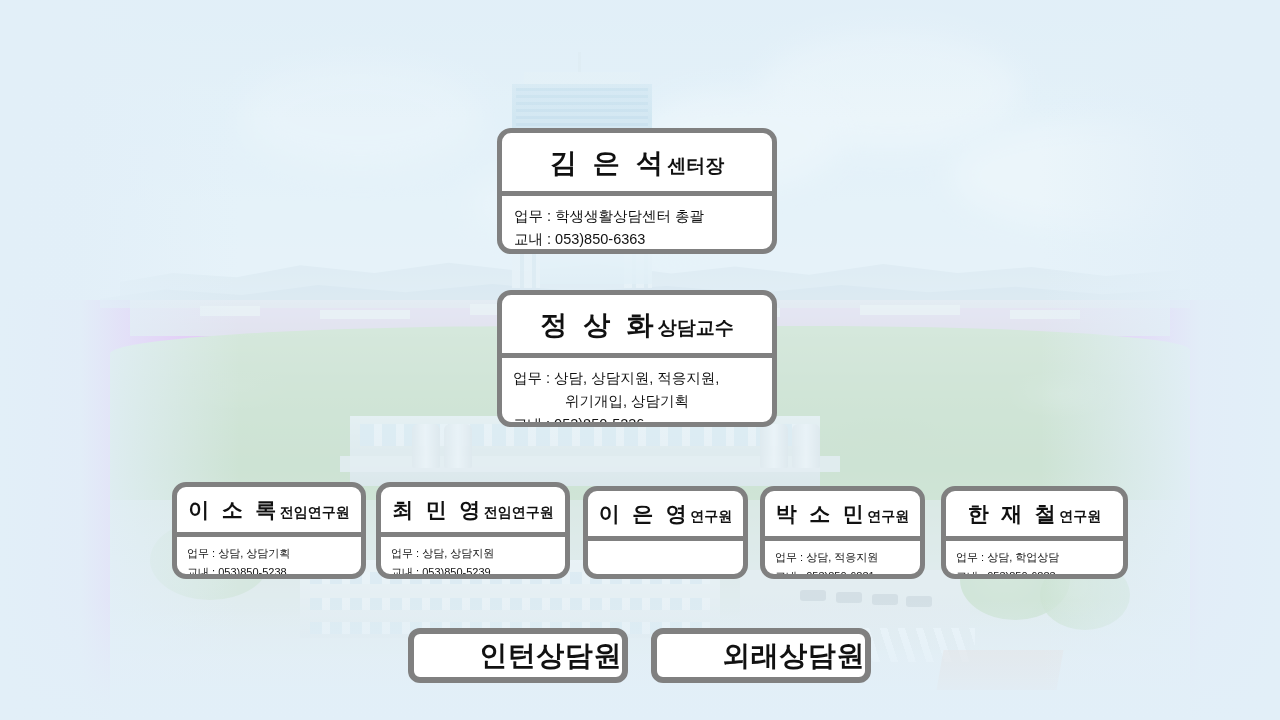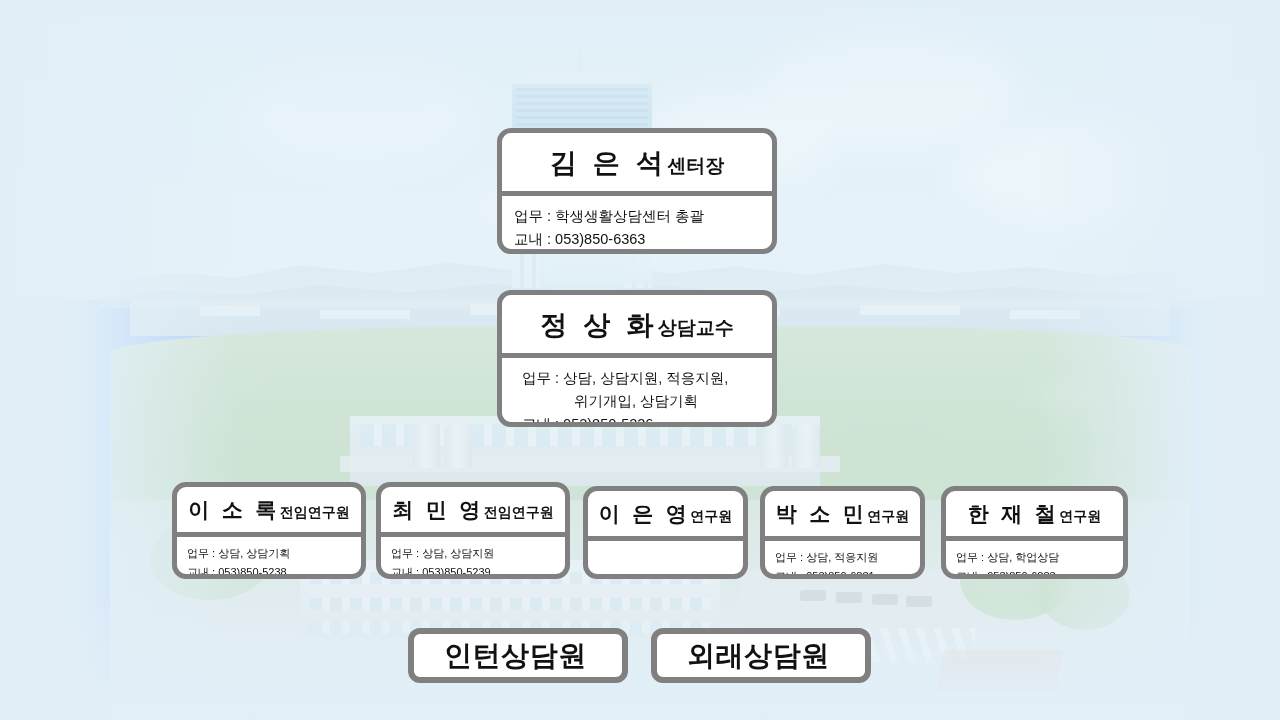--- a/index.html
+++ b/index.html
@@ -5,21 +5,21 @@
   html, body {
     margin: 0;
     padding: 0;
     background: #ffffff;
   }
   #stage {
     position: relative;
     width: 1280px;
     height: 720px;
     overflow: hidden;
-    background: #3b82f6;
+    background: #d946ef;
     font-family: "Liberation Sans", "DejaVu Sans", sans-serif;
   }
 
   
   #photo {
     position: absolute;
     inset: 0;
     overflow: hidden;
   }
   .ph {
@@ -238,24 +238,23 @@
   .node.md .name-row { padding: 9px 0 8px; }
   .node.md .nm  { font-size: 21px; }
   .node.md .ttl { font-size: 14px; }
   .node.md .body { padding: 7px 6px 8px 10px; }
   .node.md .body .line { font-size: 11px; line-height: 1.72; }
 
   
   .node.sm {
     display: flex;
     align-items: center;
-    justify-content: flex-start;
+    justify-content: flex-end;
     border-width: 6px;
     border-radius: 12px;
-    padding-left: 30px;
   }
   .node.sm .plain {
     font-size: 28px;
     font-weight: 700;
     color: #111111;
     letter-spacing: .02em;
   }
 </style>
 </head>
 <body>
@@ -332,21 +331,21 @@
         <div class="line">업무 : 학생생활상담센터 총괄</div>
         <div class="line">교내 : 053)850-6363</div>
       </div>
     </div>
 
     <div class="node lg" style="left:497px;top:290px;height:137px;">
       <div class="name-row">
         <span class="nm">정 상 화</span><span class="ttl">상담교수</span>
       </div>
       <div class="divider"></div>
-      <div class="body" style="padding-left:20px;">
+      <div class="body" style="padding-left:11px;">
         <div class="line">업무 : 상담, 상담지원, 적응지원,</div>
         <div class="line" style="padding-left:52px;">위기개입, 상담기획</div>
         <div class="line">교내 : 053)850-5236</div>
       </div>
     </div>
 
     <div class="node md" style="left:172px;top:482px;width:194px;height:97px;">
       <div class="name-row">
         <span class="nm">이 소 록</span><span class="ttl">전임연구원</span>
       </div>

